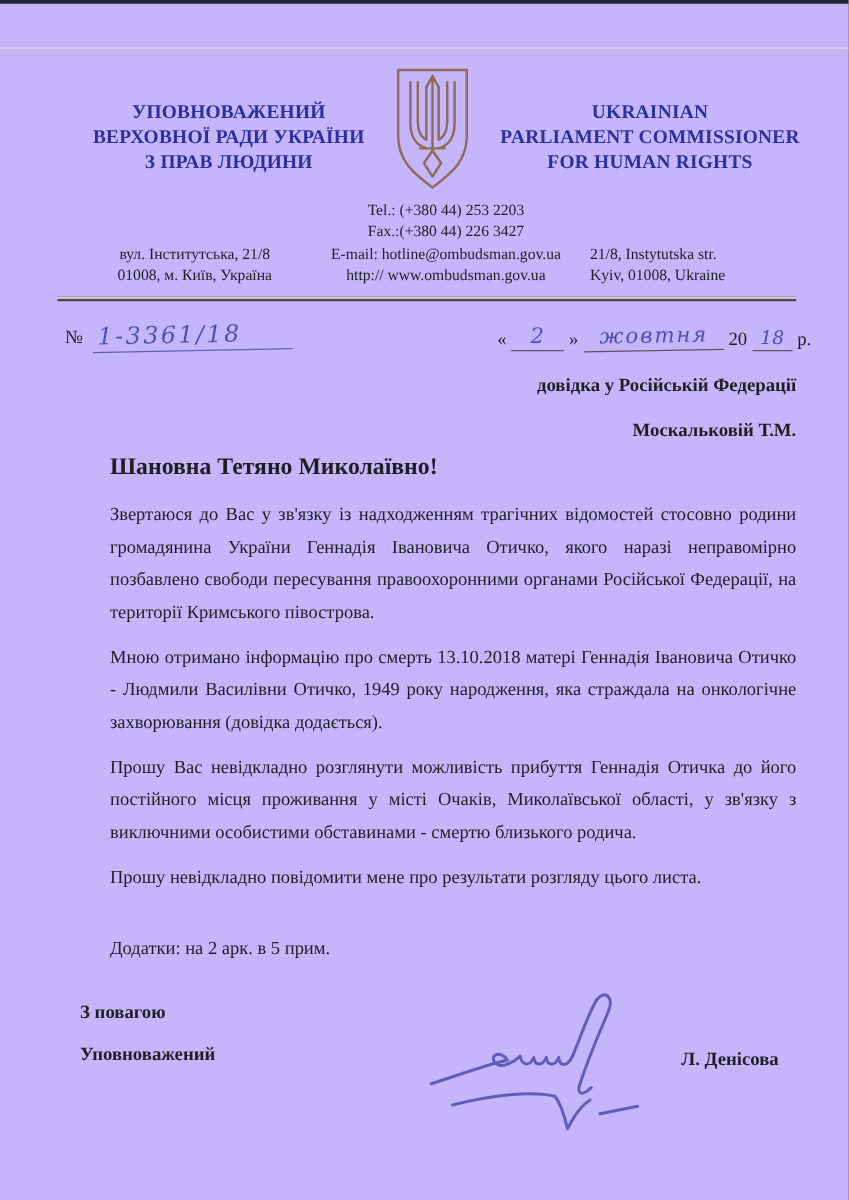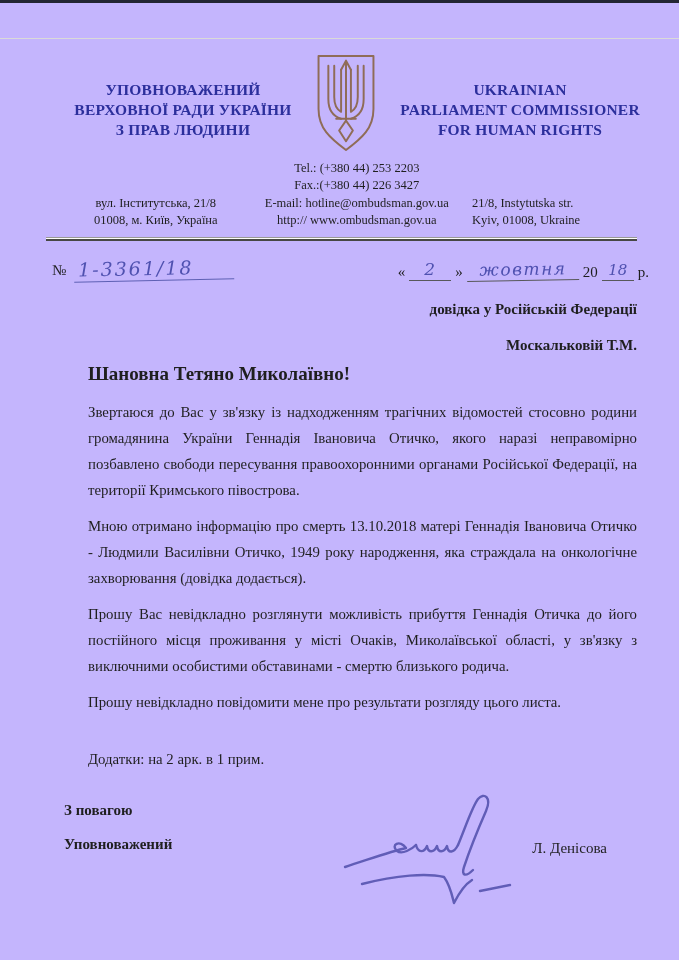--- a/index.html
+++ b/index.html
@@ -60,21 +60,21 @@
   .salutation{margin:0 42px 0 88px;text-align:left;font-weight:bold;font-size:19px;}
   .body-text{margin:14px 42px 0 88px;}
   .body-text p{margin:0 0 10px 0;text-align:justify;font-size:14.8px;line-height:26px;}
   .attachments{margin:36px 42px 0 88px;font-size:14.8px;}
 
   
   .closing{position:relative;margin:34px 42px 0 64px;height:160px;}
   .regards{font-weight:bold;font-size:15px;}
   .position{font-weight:bold;font-size:15px;margin-top:17px;}
   .sig{position:absolute;left:278px;top:-16px;width:170px;height:122px;}
-  .signer{position:absolute;right:30px;top:38px;font-weight:normal;font-size:15px;}
+  .signer{position:absolute;right:14px;top:38px;font-weight:bold;font-size:15px;}
 </style>
 </head>
 <body>
 
 <div class="page">
   <div class="scan-edge-top"></div>
   <div class="scan-line"></div>
 
   <div class="lh">
     <div class="lh-title uk">
@@ -148,21 +148,21 @@
 
   <div class="salutation">Шановна Тетяно Миколаївно!</div>
 
   <div class="body-text">
     <p>Звертаюся до Вас у зв'язку із надходженням трагічних відомостей стосовно родини громадянина України Геннадія Івановича Отичко, якого наразі неправомірно позбавлено свободи пересування правоохоронними органами Російської Федерації, на території Кримського півострова.</p>
     <p>Мною отримано інформацію про смерть 13.10.2018 матері Геннадія Івановича Отичко - Людмили Василівни Отичко, 1949 року народження, яка страждала на онкологічне захворювання (довідка додається).</p>
     <p>Прошу Вас невідкладно розглянути можливість прибуття Геннадія Отичка до його постійного місця проживання у місті Очаків, Миколаївської області, у зв'язку з виключними особистими обставинами - смертю близького родича.</p>
     <p>Прошу невідкладно повідомити мене про результати розгляду цього листа.</p>
   </div>
 
-  <div class="attachments">Додатки: на 2 арк. в 1 прим.</div>
+  <div class="attachments">Додатки: на 2 арк. в 5 прим.</div>
 
   <div class="closing">
     <div class="regards">З повагою</div>
     <div class="position">Уповноважений</div>
 
     <svg class="sig" viewBox="0 0 170 120" fill="none" stroke="#5956b2" stroke-width="2.4" stroke-linecap="round" stroke-linejoin="round" opacity="0.92">
       <path d="M3 80 C28 72 50 64 64 61 C58 52 48 58 55 64 C60 68 70 62 74 58"></path>
       <path d="M74 58 C76 66 82 66 85 59 C86 66 92 66 95 59 C96 66 102 66 105 59 C106 67 112 66 116 58"></path>
       <path d="M116 58 C122 44 130 20 136 12 C142 5 150 10 144 24 C137 40 128 62 122 80 C119 89 124 90 131 83"></path>
       <path d="M20 97 C55 88 85 86 102 90 C108 98 110 108 112 116 C117 106 122 98 130 93"></path>

